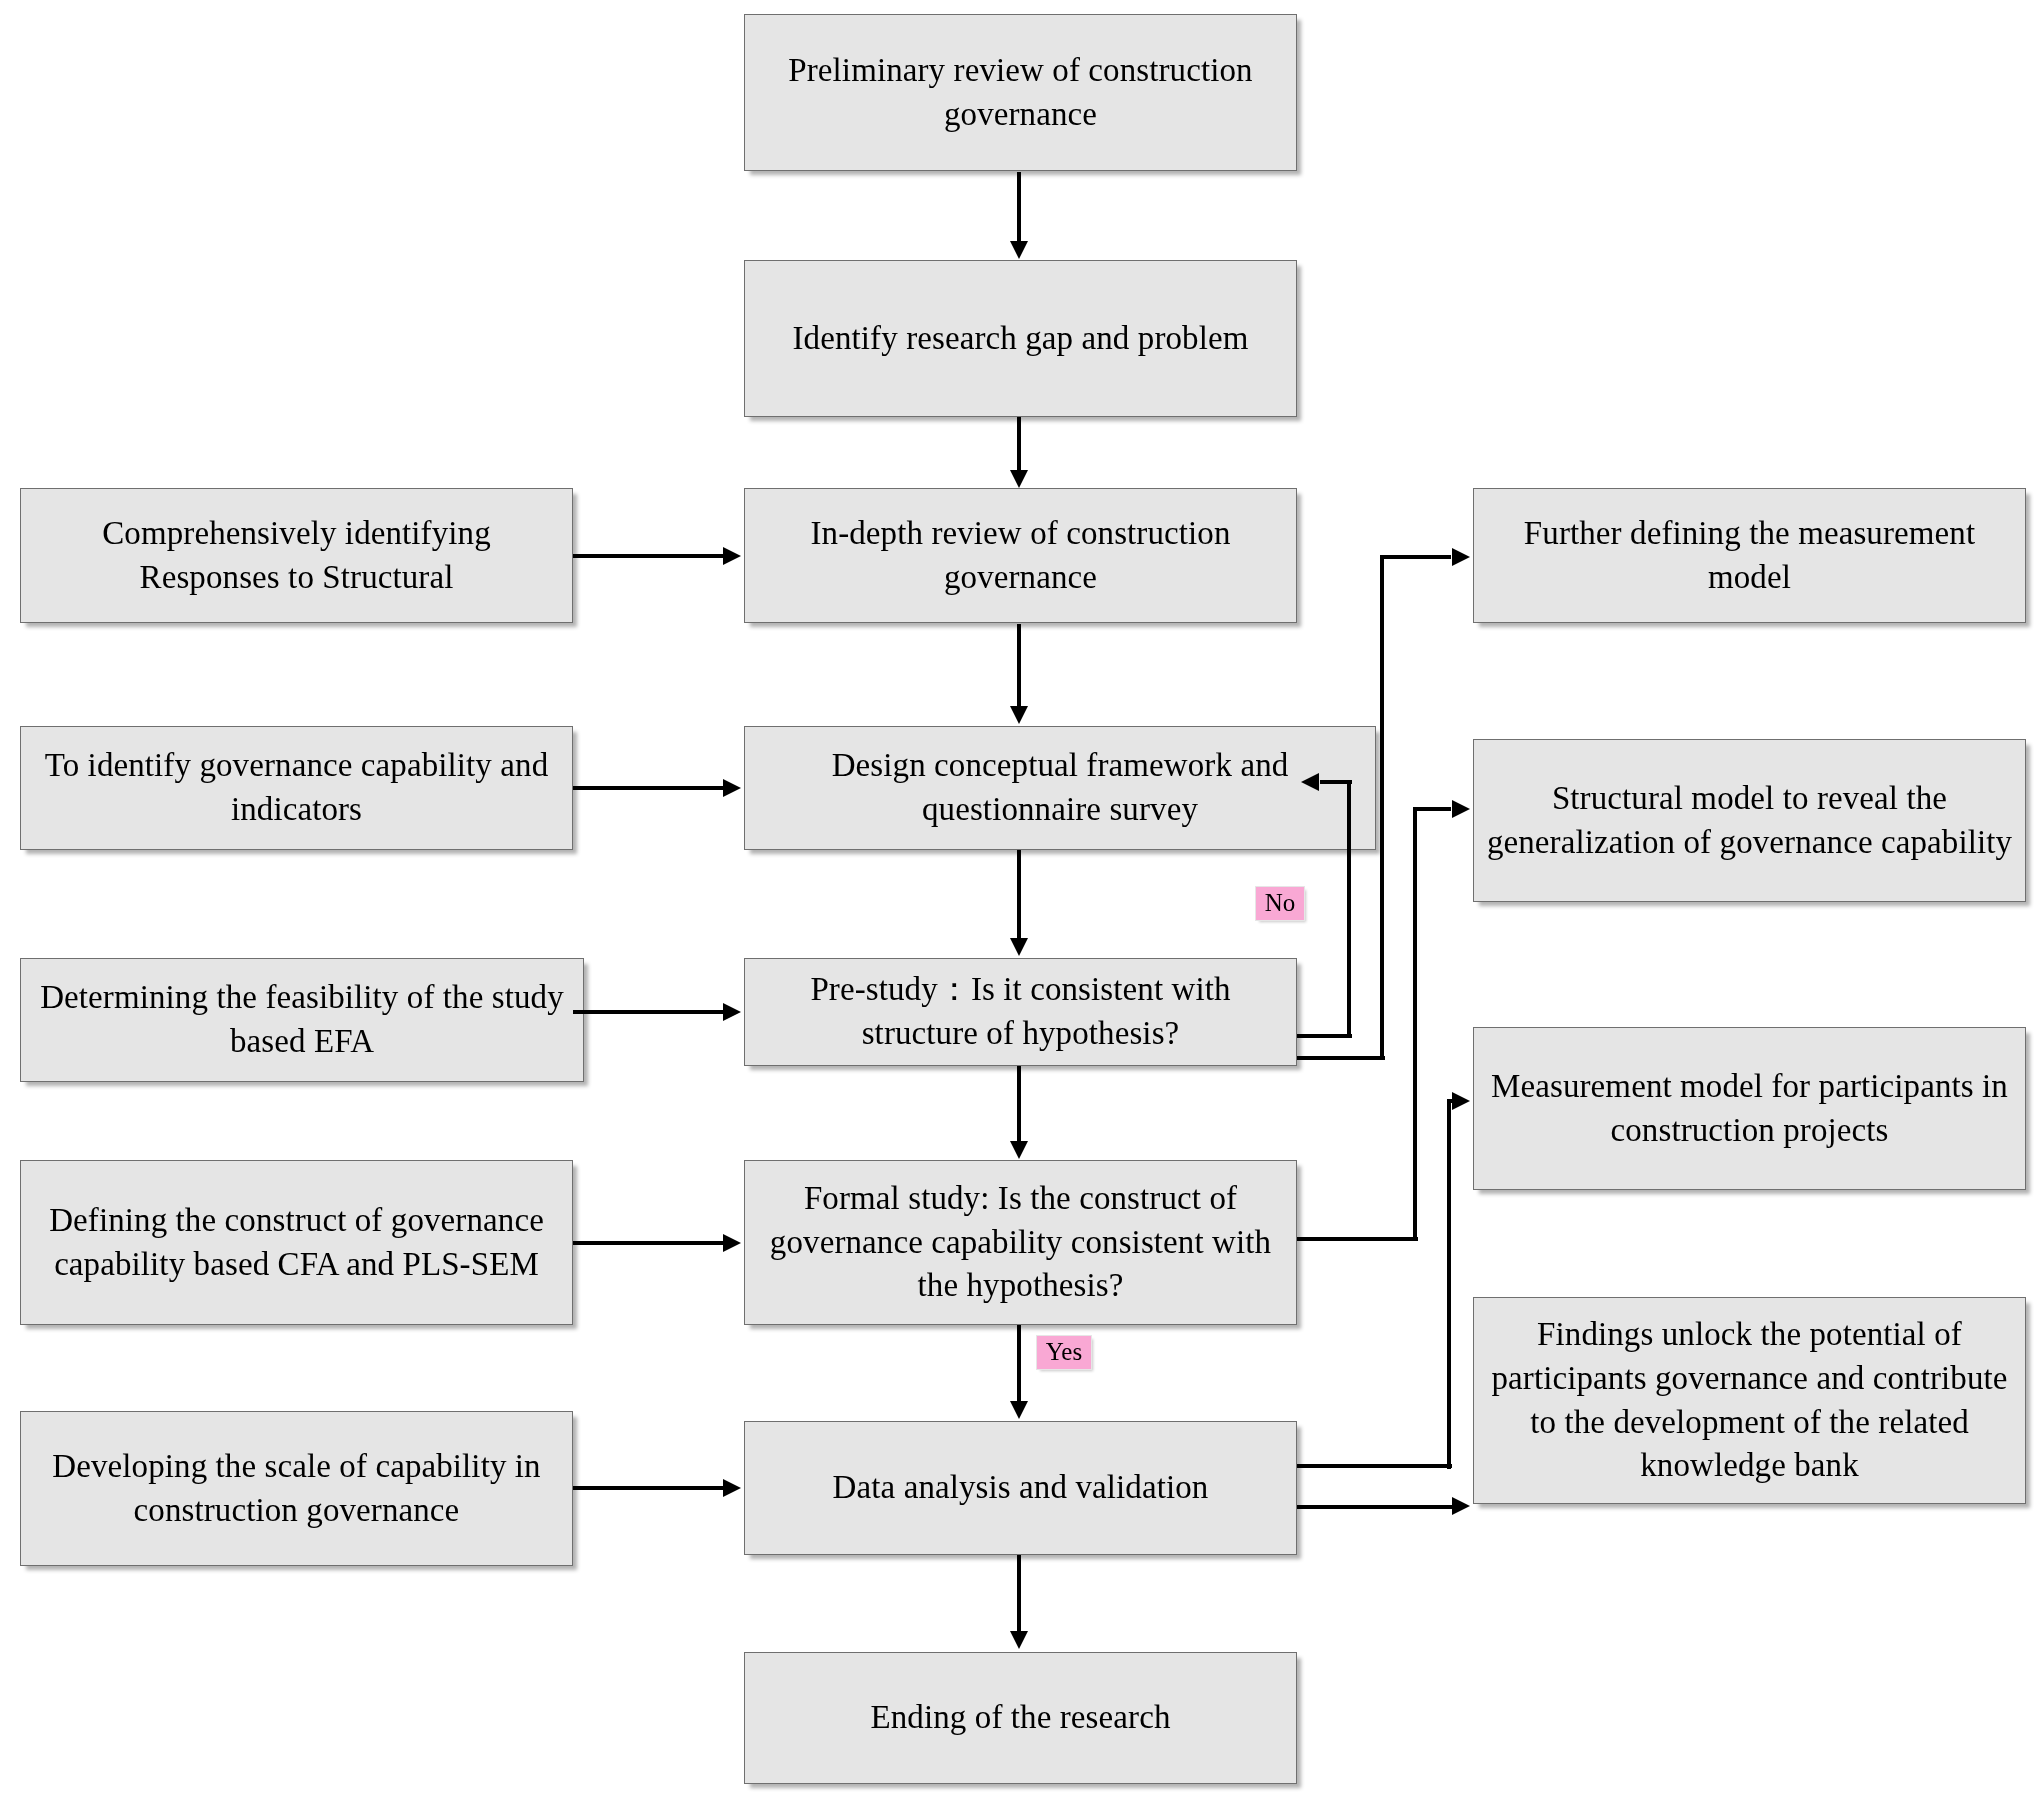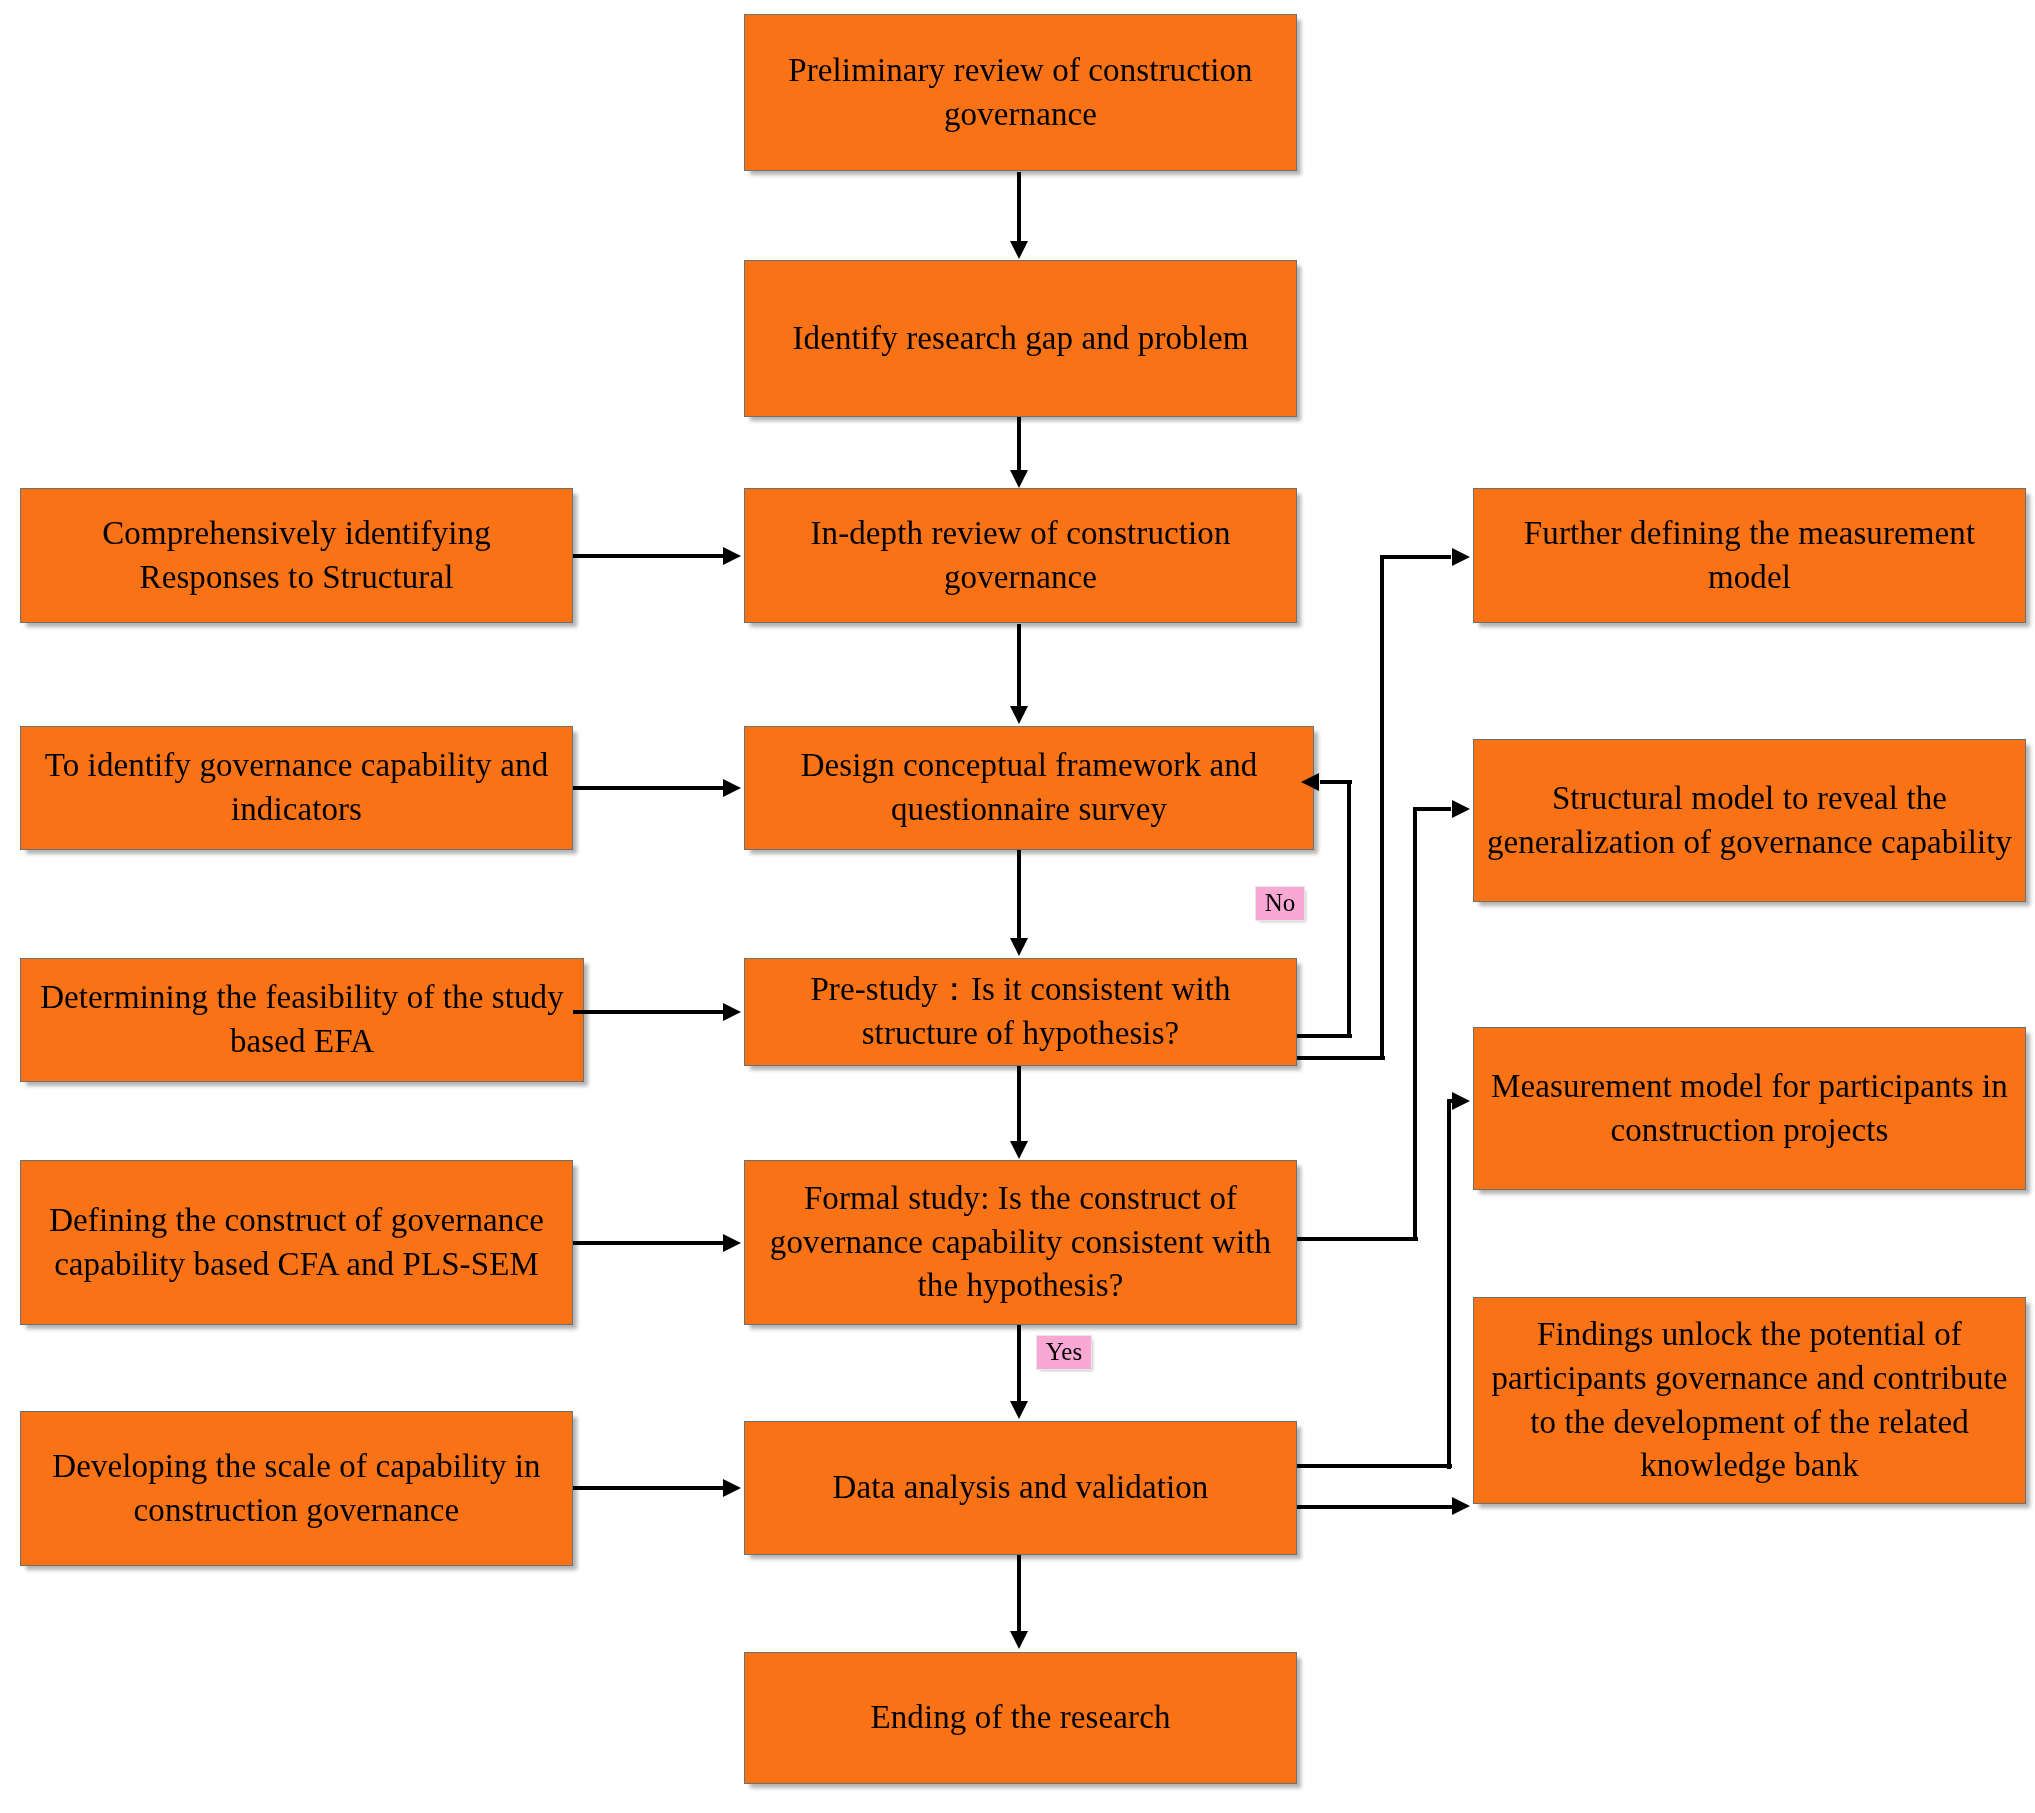--- a/index.html
+++ b/index.html
@@ -11,21 +11,21 @@
     position: relative;
     width: 2035px;
     height: 1814px;
     background: #ffffff;
     overflow: hidden;
     font-family: "Liberation Serif", "DejaVu Serif", serif;
   }
   .node {
     position: absolute;
     box-sizing: border-box;
-    background: #f97316;
+    background: #e5e5e5;
     border: 1.6px solid #6f6f6f;
     box-shadow: 5px 5px 3.8px -1.1px rgba(0,0,0,0.30);
     display: flex;
     align-items: center;
     justify-content: center;
     text-align: center;
     color: #000000;
     font-size: 33px;
     line-height: 1.33;
     padding: 3.3px 12px;
@@ -81,21 +81,21 @@
   </div>
 
   <div class="node" style="left:744px; top:260px; width:553px; height:157px;">
     <span>Identify research gap and problem</span>
   </div>
 
   <div class="node" style="left:744px; top:488px; width:553px; height:135px;">
     <span>In-depth review of construction governance</span>
   </div>
 
-  <div class="node" style="left:744px; top:726px; width:570px; height:124px;">
+  <div class="node" style="left:744px; top:726px; width:632px; height:124px;">
     <span>Design conceptual framework and questionnaire survey</span>
   </div>
 
   <div class="node" style="left:744px; top:958px; width:553px; height:108px;">
     <span>Pre-study：Is it consistent with structure of hypothesis?</span>
   </div>
 
   <div class="node" style="left:744px; top:1160px; width:553px; height:165px;">
     <span>Formal study: Is the construct of governance capability consistent with the hypothesis?</span>
   </div>

